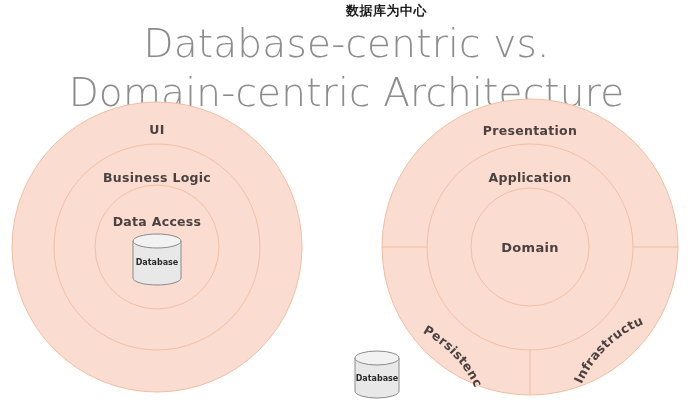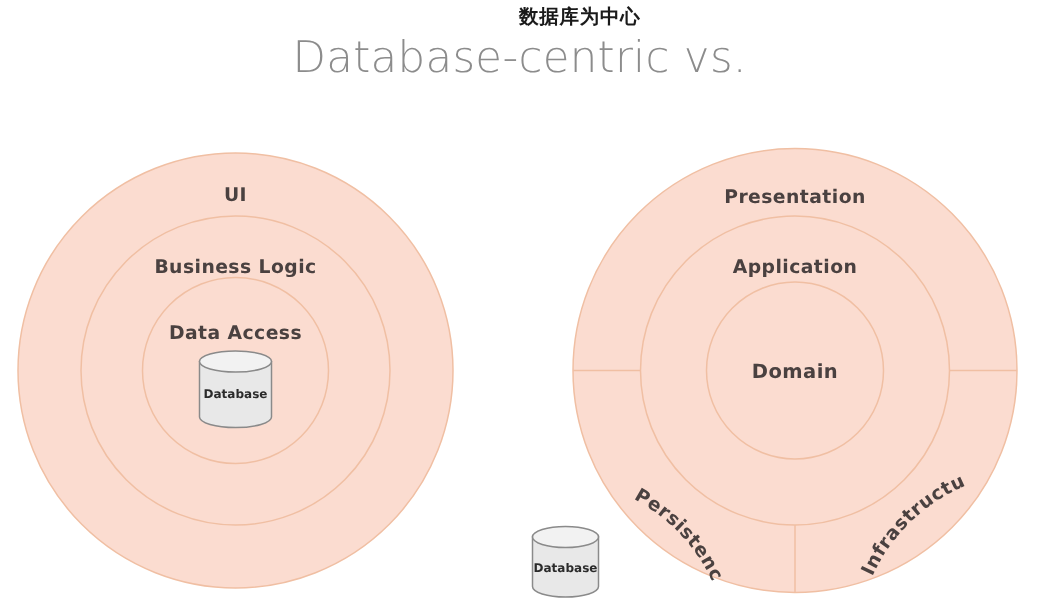--- a/index.html
+++ b/index.html
@@ -38,21 +38,21 @@
   #cn-top { top: 2px; }
   #cn-bottom { top: 86px; }
 
   .title-main {
     position: absolute;
     top: 20px;
     left: 0;
     width: 693px;
     text-align: center;
     color: #8c8c8c;
-    font-size: 29px;
+    font-size: 39px;
     font-weight: 300;
     line-height: 1.25;
     letter-spacing: 0.2px;
   }
   .title-line { display: block; }
 
   
   svg.diagram {
     position: absolute;
     left: 0;
@@ -93,20 +93,21 @@
 </style>
 </head>
 <body>
 
 <div id="stage">
 
   <div class="cn-label" id="cn-top">数据库为中心</div>
 
   <div class="title-main">
     <span class="title-line">Database-centric vs.</span>
+    <span class="title-line">Domain-centric Architecture</span>
   </div>
 
 
   <svg class="diagram" width="693" height="410" viewBox="0 0 693 410">
 
     <defs>
 
       <path id="arc-persistence" d="M 417 330 A 118 118 0 0 1 475 388" fill="none"></path>
       <path id="arc-infrastructure" d="M 580 388 A 118 118 0 0 1 641 325" fill="none"></path>
     </defs>

